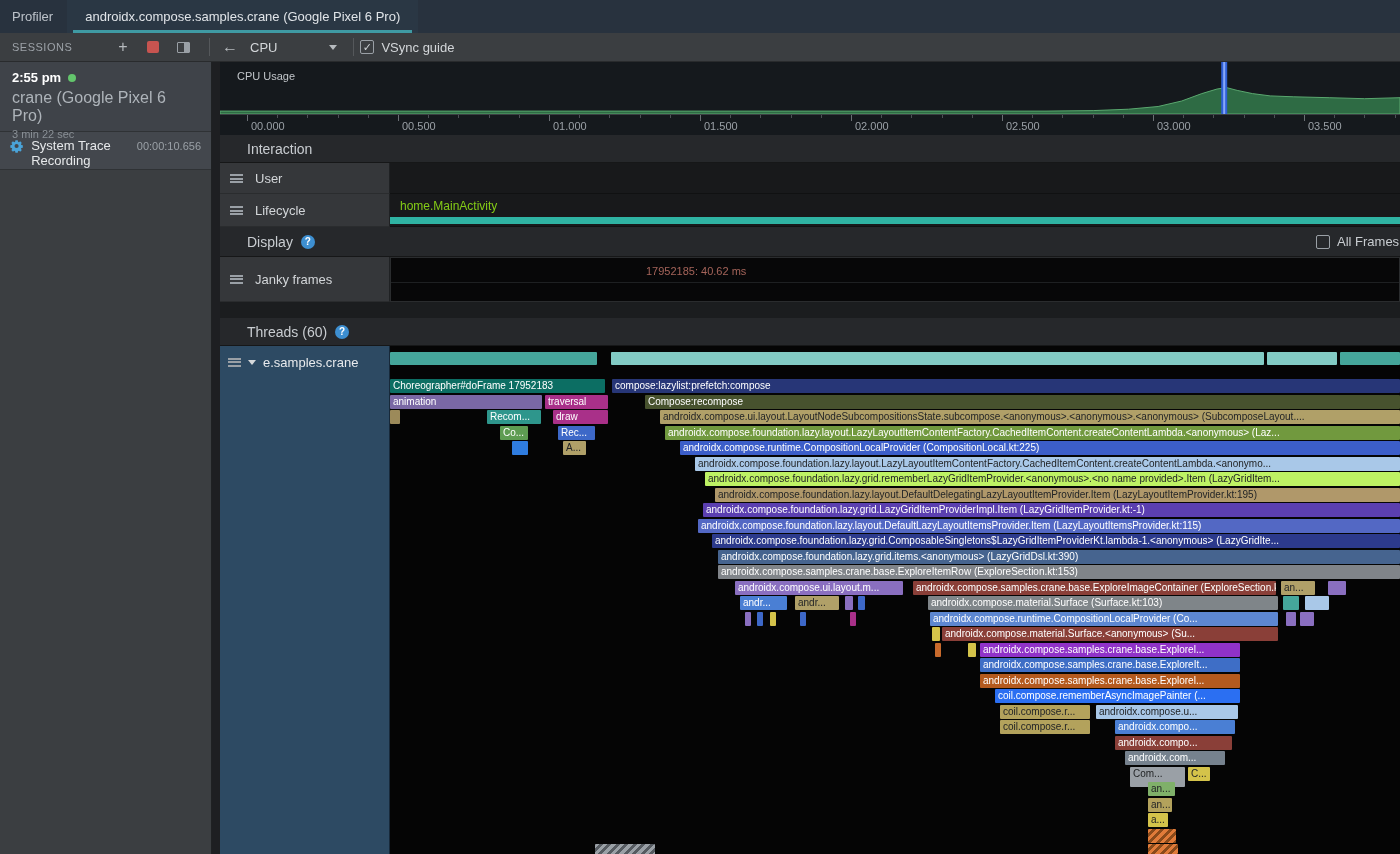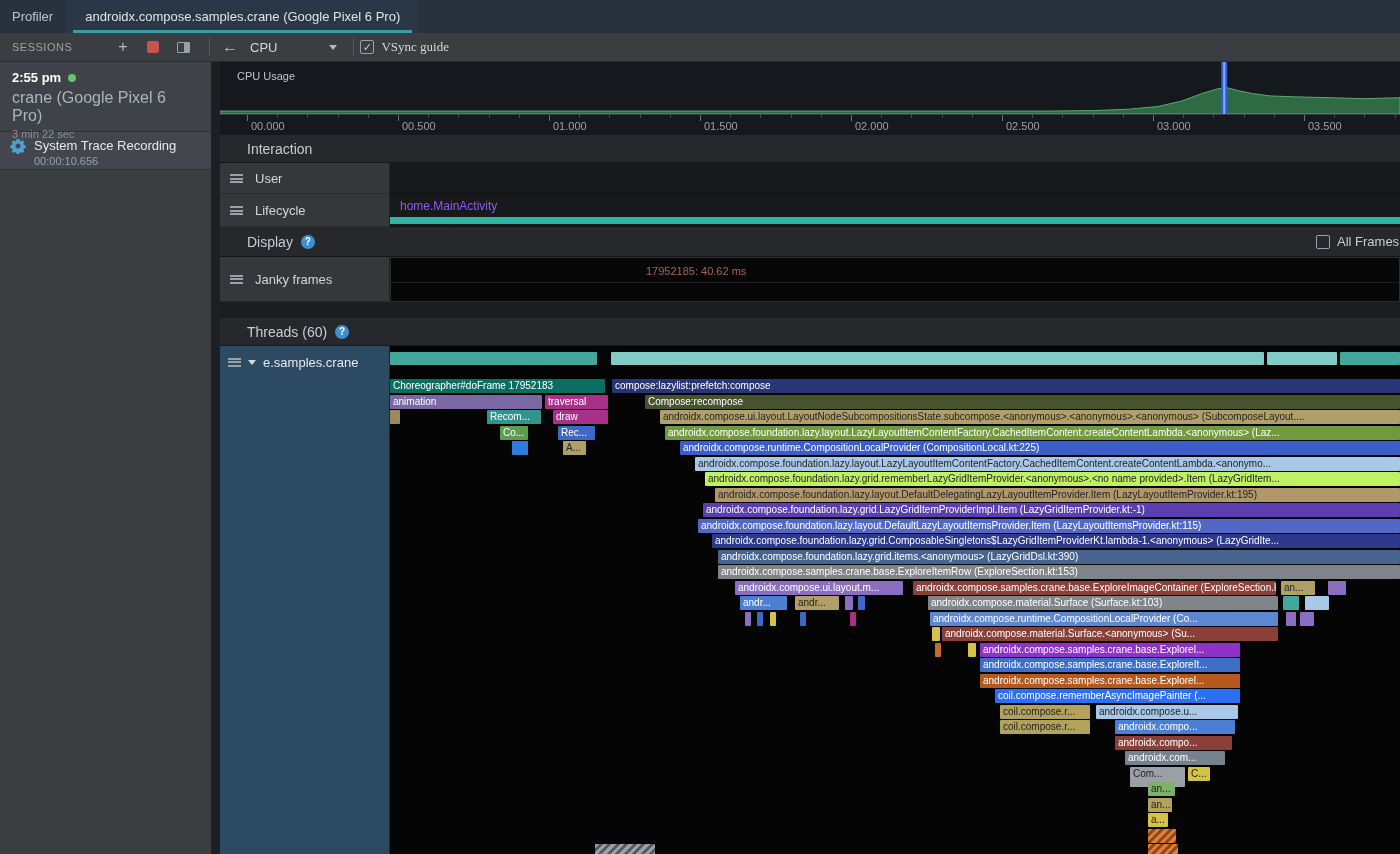--- a/index.html
+++ b/index.html
@@ -21,32 +21,32 @@
   .plus-icon::before { content:"+"; color:#b6babe; font-size:16px; line-height:16px; }
   .stop-icon { width:12px; height:12px; background:#c75450; border-radius:2px; }
   .layout-icon { width:13px; height:11px; border:1.5px solid #9aa0a6; border-radius:1px; position:relative; }
   .layout-icon::after { content:""; position:absolute; right:0; top:0; bottom:0; width:5px; background:#9aa0a6; }
   .tb-divider { width:1px; height:18px; background:#55585b; margin:0 6px; }
   .back-icon::before { content:"←"; color:#b6babe; font-size:16px; }
   .dropdown { display:flex; align-items:center; gap:52px; padding:0 10px; color:#d3d6d9; font-size:13px; cursor:pointer; }
   .caret-down { width:0; height:0; border-left:4px solid transparent; border-right:4px solid transparent; border-top:5px solid #b6babe; }
   .cb { width:14px; height:14px; border:1.5px solid #9aa0a6; border-radius:2px; display:flex; align-items:center; justify-content:center; }
   .cb.checked::after { content:"✓"; color:#ced2d6; font-size:11px; line-height:11px; }
-  .vsync-label { color:#d3d6d9; font-size:13px; margin-left:7px;font-family:Liberation Serif, serif; }
+  .vsync-label { color:#d3d6d9; font-size:13px; margin-left:7px; }
 
   
   .bodywrap { position:absolute; left:0; top:62px; width:1400px; height:792px; }
   .sidebar { position:absolute; left:0; top:0; width:212px; height:792px; background:#3b3e41; border-right:1px solid #1f2123; }
   .session-card { height:70px; padding:8px 12px; background:#3f4349; border-bottom:1px solid #2f3235; cursor:pointer; }
   .session-time { color:#ffffff; font-size:13px; font-weight:bold; display:flex; align-items:center; gap:7px; }
   .live-dot { width:8px; height:8px; border-radius:50%; background:#63c56c; }
   .session-device { color:#aeb4ba; font-size:16px; margin-top:4px; }
   .session-duration { color:#8a9096; font-size:11px; margin-top:3px; }
   .artifact-row { display:flex; gap:8px; padding:6px 10px; height:38px; background:#43474d; border-bottom:1px solid #2f3235; cursor:pointer; }
-  .artifact-texts { display:flex; flex-direction:column; }
+  .artifact-texts { display:flex; flex-direction:row; }
   .artifact-name { color:#e6e8ea; font-size:13px; }
   .artifact-duration { color:#9aa0a6; font-size:11px; margin-top:2px; }
 
   
   .main { position:absolute; left:220px; top:0; width:1180px; height:792px; background:#1b1d1f; overflow:hidden; }
 
   .cpu-strip { position:relative; height:73px; background:#15191d; }
   .cpu-label { position:absolute; left:17px; top:8px; font-size:11px; color:#c2c6ca; z-index:2; }
   .cpu-chart { position:absolute; left:0; top:0; }
   .cpu-axis { position:absolute; left:0; top:52px; width:1180px; height:21px; border-top:1px solid #3c4044; }
@@ -65,21 +65,21 @@
   .all-frames-label { color:#c9cdd1; font-size:13px; margin-left:7px; }
 
   .track-row { display:flex; }
   .row-label { width:170px; background:#35373a; border-bottom:1px solid #2a2c2e; border-right:1px solid #1f2123; display:flex; align-items:center; gap:12px; padding-left:10px; color:#d3d6d9; font-size:13px; }
   .row-track { flex:1; position:relative; background:#18191b; border-bottom:1px solid #101112; }
   .row-user { height:31px; }
   .row-lifecycle { height:33px; }
   .row-janky { height:45px; }
   .hamb { width:13px; height:9px; flex:none; cursor:grab;
     background:linear-gradient(to bottom,#9aa0a6 0 2px,transparent 2px 3.5px,#9aa0a6 3.5px 5.5px,transparent 5.5px 7px,#9aa0a6 7px 9px); }
-  .lifecycle-text { position:absolute; left:10px; top:5px; font-size:12px; color:#8b5cf6; }
+  .lifecycle-text { position:absolute; left:10px; top:5px; font-size:12px; color:#84cc16; }
   .lifecycle-bar { position:absolute; left:0; right:0; top:23px; height:7px; background:#2fb3a3; }
   .janky-track { background:#070708; border:1px solid #2a2c2e; }
   .janky-info { position:absolute; left:255px; top:7px; font-size:11px; color:#a5645a; }
   .janky-split { position:absolute; left:0; right:0; top:24px; height:1px; background:#1e2022; }
 
   .threads-gap { height:16px; background:#1b1d1f; }
 
   .threads-area { display:flex; height:508px; }
   .thread-col { width:170px; background:#2d4a63; border-right:1px solid #17293a; }
   .thread-row { display:flex; align-items:center; gap:7px; padding:9px 0 0 8px; color:#e8eaed; font-size:13px; cursor:pointer; }

